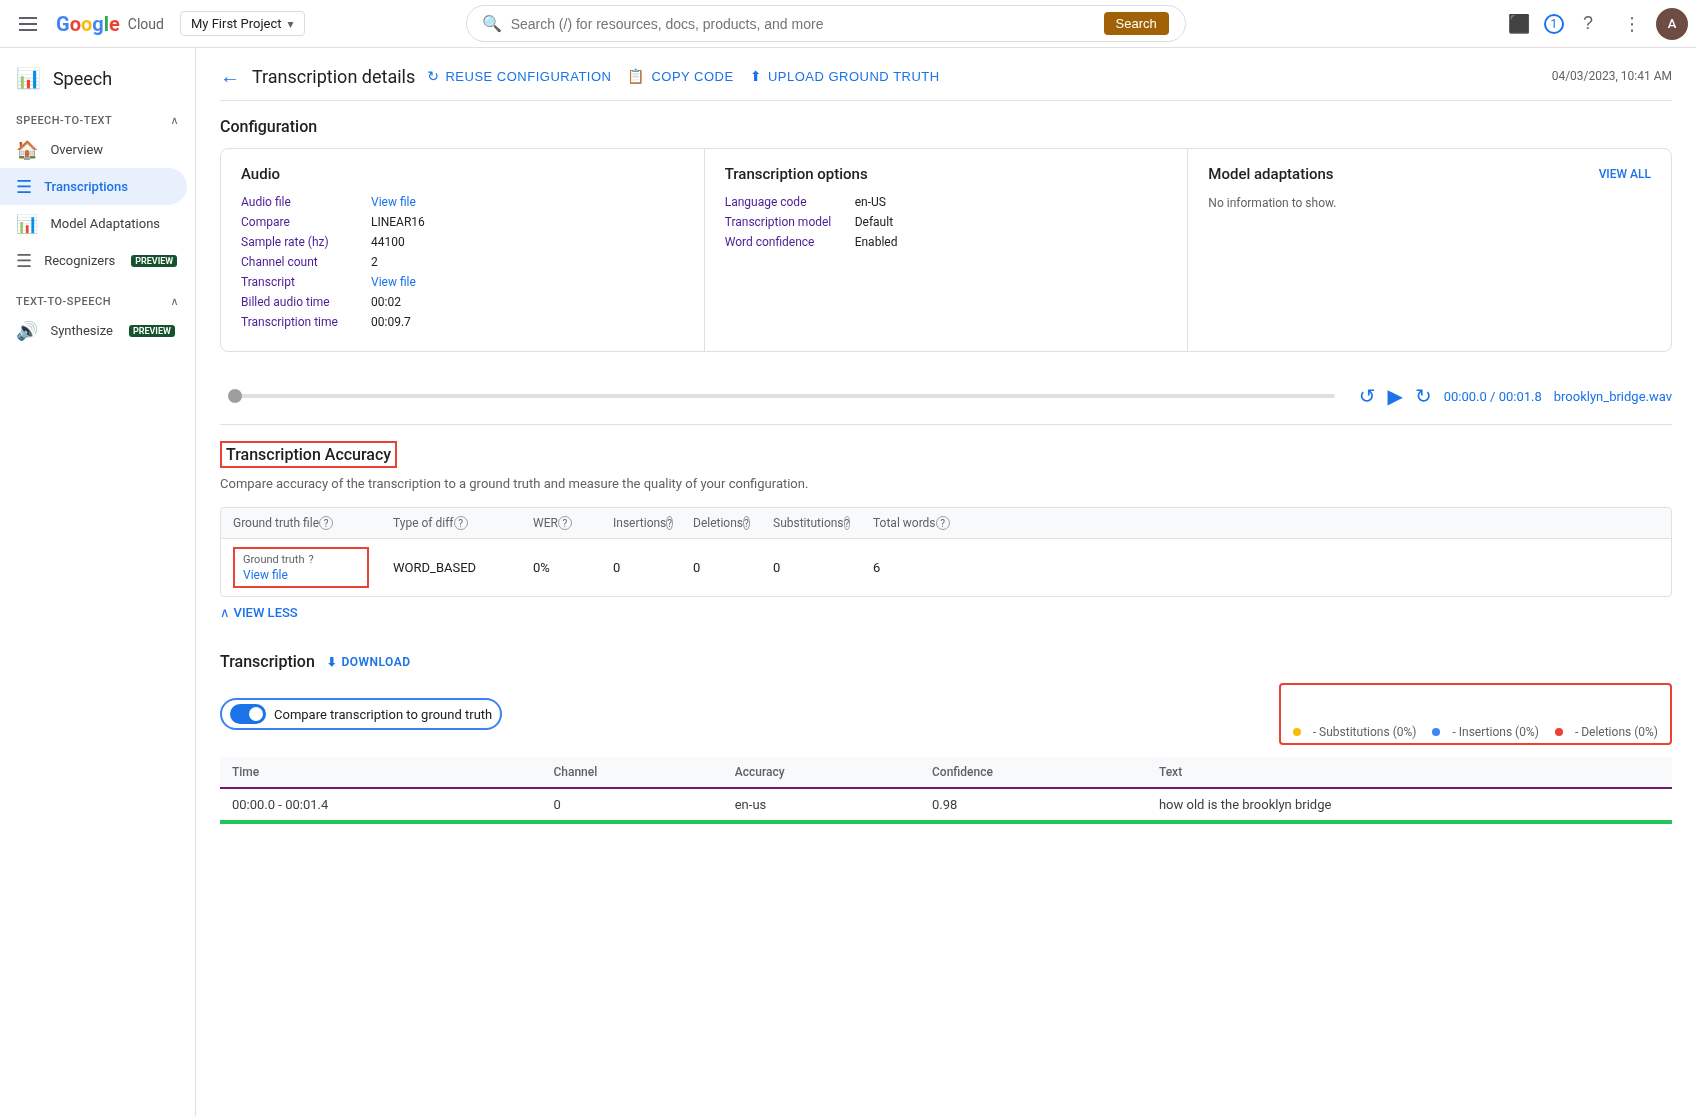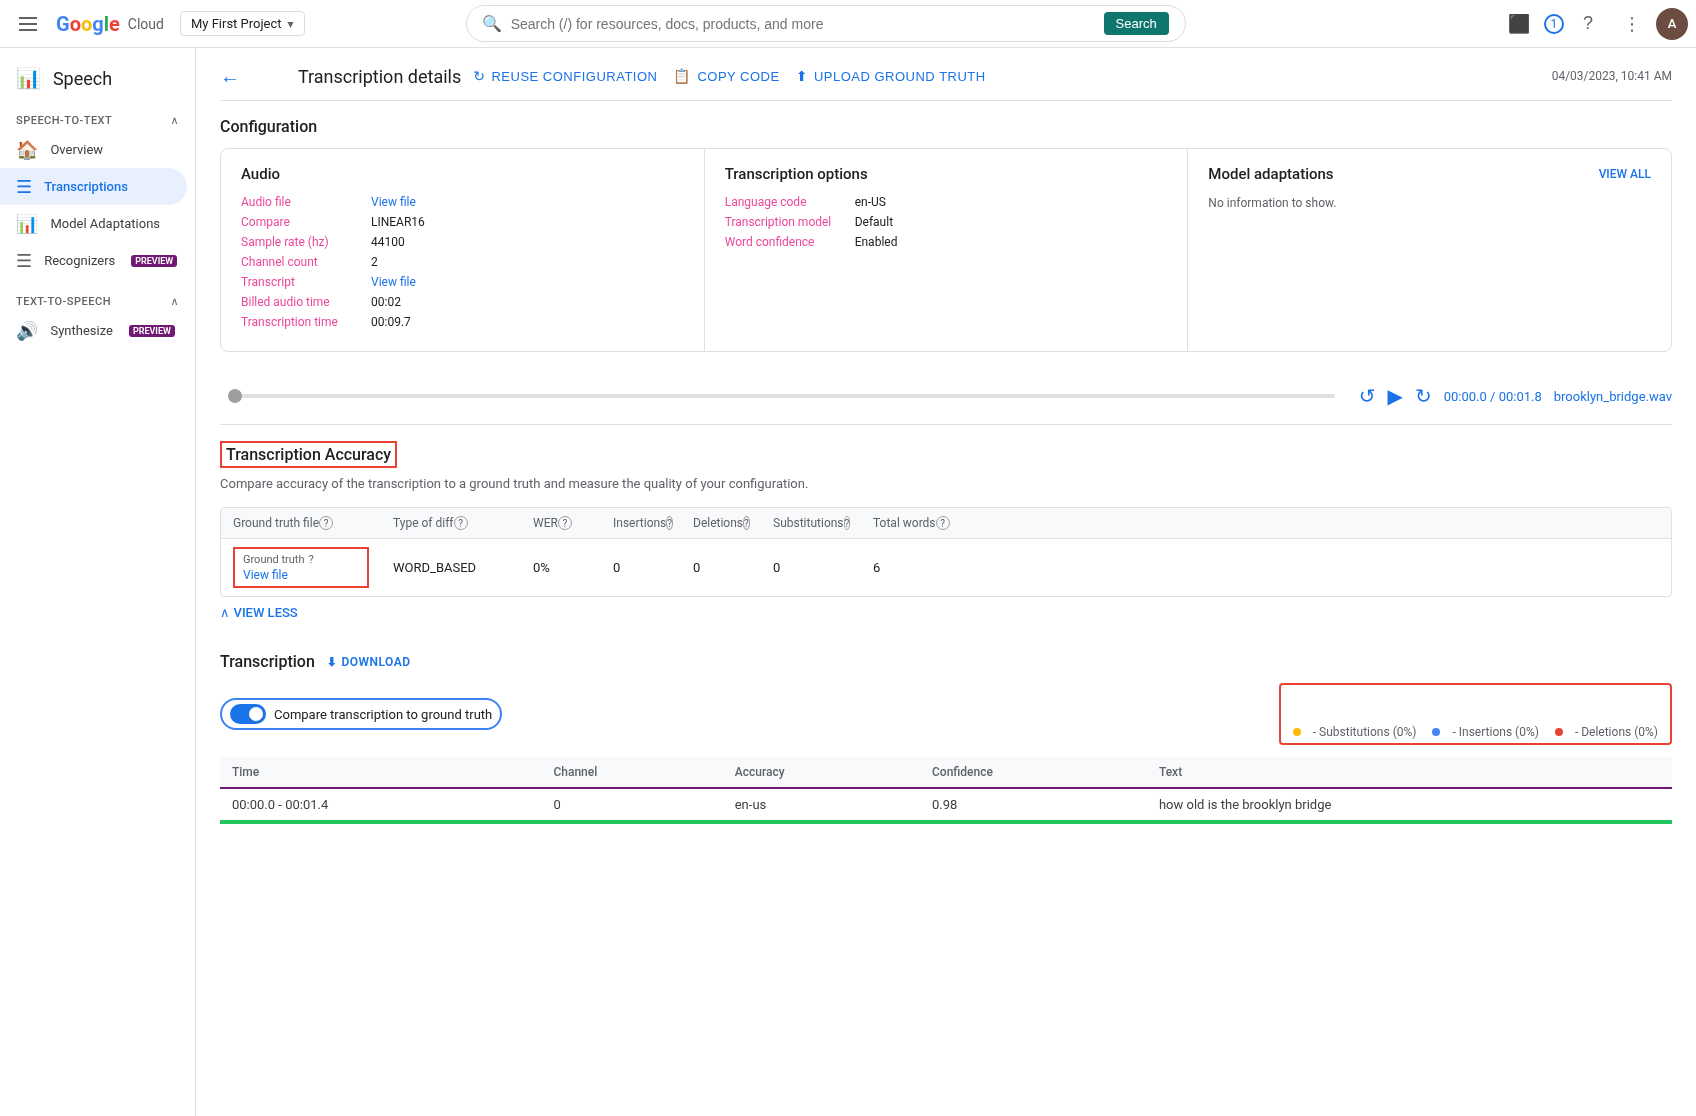--- a/index.html
+++ b/index.html
@@ -26,21 +26,21 @@
     .project-selector {
       display: flex; align-items: center; gap: 6px; border: 1px solid #dadce0;
       border-radius: 4px; padding: 4px 10px; cursor: pointer; margin-left: 8px;
     }
     .search-bar {
       flex: 1; max-width: 720px; margin: 0 auto;
       display: flex; align-items: center;
       border: 1px solid #dadce0; border-radius: 24px; padding: 6px 16px; gap: 8px;
     }
     .search-bar input { border: none; outline: none; flex: 1; font-size: 14px; color: #3c4043; background: transparent; }
-    .search-btn { background: #0f766e; color: #fff; border: none; border-radius: 4px; padding: 4px 12px; font-size: 13px; cursor: pointer; }
+    .search-btn { background: #a16207; color: #fff; border: none; border-radius: 4px; padding: 4px 12px; font-size: 13px; cursor: pointer; }
     .nav-actions { display: flex; align-items: center; gap: 4px; margin-left: auto; }
     .nav-icon-btn { width: 40px; height: 40px; border-radius: 50%; display: flex; align-items: center; justify-content: center; cursor: pointer; background: transparent; border: none; color: #5f6368; font-size: 18px; }
     .avatar { width: 32px; height: 32px; border-radius: 50%; background: #6d4c41; display: flex; align-items: center; justify-content: center; color: #fff; font-size: 13px; font-weight: 500; }
     .notification-badge { width: 20px; height: 20px; border-radius: 50%; border: 2px solid #1a73e8; display: flex; align-items: center; justify-content: center; font-size: 12px; color: #1a73e8; cursor: pointer; }
 
     
     .app-layout { display: flex; margin-top: 48px; }
 
     
     .sidebar {
@@ -61,54 +61,54 @@
     }
     .sidebar-item {
       display: flex; align-items: center; gap: 12px;
       padding: 8px 16px; cursor: pointer; border-radius: 0 24px 24px 0;
       margin-right: 8px; font-size: 13px; color: #3c4043;
     }
     .sidebar-item.active { background: #e8f0fe; color: #1a73e8; font-weight: 500; }
     .sidebar-item .icon { font-size: 18px; color: #5f6368; }
     .sidebar-item.active .icon { color: #1a73e8; }
     .preview-badge {
-      font-size: 9px; font-weight: 600; color: #fff; background: #701a75;
+      font-size: 9px; font-weight: 600; color: #fff; background: #14532d;
       border-radius: 3px; padding: 1px 4px; margin-left: 4px;
     }
 
     
     .main-content { flex: 1; padding: 16px 24px; min-height: calc(100vh - 48px); overflow: auto; }
 
     
     .page-header {
       display: flex; align-items: center; justify-content: space-between;
       padding-bottom: 12px; border-bottom: 1px solid #e0e0e0; margin-bottom: 16px;
     }
     .page-header-left { display: flex; align-items: center; gap: 12px; }
     .back-btn { color: #1a73e8; cursor: pointer; font-size: 20px; text-decoration: none; }
-    .page-title { font-size: 18px; font-weight: 400; color: #202124; margin-left: 46px; }
+    .page-title { font-size: 18px; font-weight: 400; color: #202124; }
     .header-actions { display: flex; align-items: center; gap: 16px; }
     .header-action-btn {
       display: flex; align-items: center; gap: 6px;
       color: #1a73e8; font-size: 13px; font-weight: 500;
       cursor: pointer; background: transparent; border: none; text-transform: uppercase;
       letter-spacing: 0.5px;
     }
     .header-action-btn .btn-icon { font-size: 14px; }
     .timestamp { font-size: 12px; color: #5f6368; }
 
     
     .section-title { font-size: 16px; font-weight: 500; color: #202124; margin-bottom: 12px; }
     .config-cards { display: flex; gap: 0; border: 1px solid #e0e0e0; border-radius: 8px; overflow: hidden; margin-bottom: 24px; }
     .config-card { flex: 1; padding: 16px 20px; border-right: 1px solid #e0e0e0; }
     .config-card:last-child { border-right: none; }
     .config-card-title { font-size: 15px; font-weight: 500; color: #202124; margin-bottom: 12px; display: flex; justify-content: space-between; align-items: center; }
     .view-all-link { font-size: 12px; color: #1a73e8; cursor: pointer; font-weight: 500; text-transform: uppercase; }
     .config-row { display: flex; align-items: center; margin-bottom: 6px; }
-    .config-label { font-size: 12px; color: #ec4899; width: 130px; flex-shrink: 0; }
+    .config-label { font-size: 12px; color: #4c1d95; width: 130px; flex-shrink: 0; }
     .config-value { font-size: 12px; color: #202124; }
     .config-link { font-size: 12px; color: #1a73e8; cursor: pointer; text-decoration: none; }
     .no-info { font-size: 12px; color: #5f6368; }
 
     
     .audio-player { display: flex; align-items: center; gap: 16px; padding: 8px 0 16px; border-bottom: 1px solid #e0e0e0; margin-bottom: 16px; }
     .audio-thumb { width: 14px; height: 14px; border-radius: 50%; background: #9e9e9e; position: absolute; top: -5px; left: 0; }
     .audio-controls { display: flex; align-items: center; gap: 12px; }
     .audio-btn { color: #1a73e8; cursor: pointer; font-size: 18px; background: transparent; border: none; }
     .audio-time { color: #1a73e8; font-size: 13px; }

